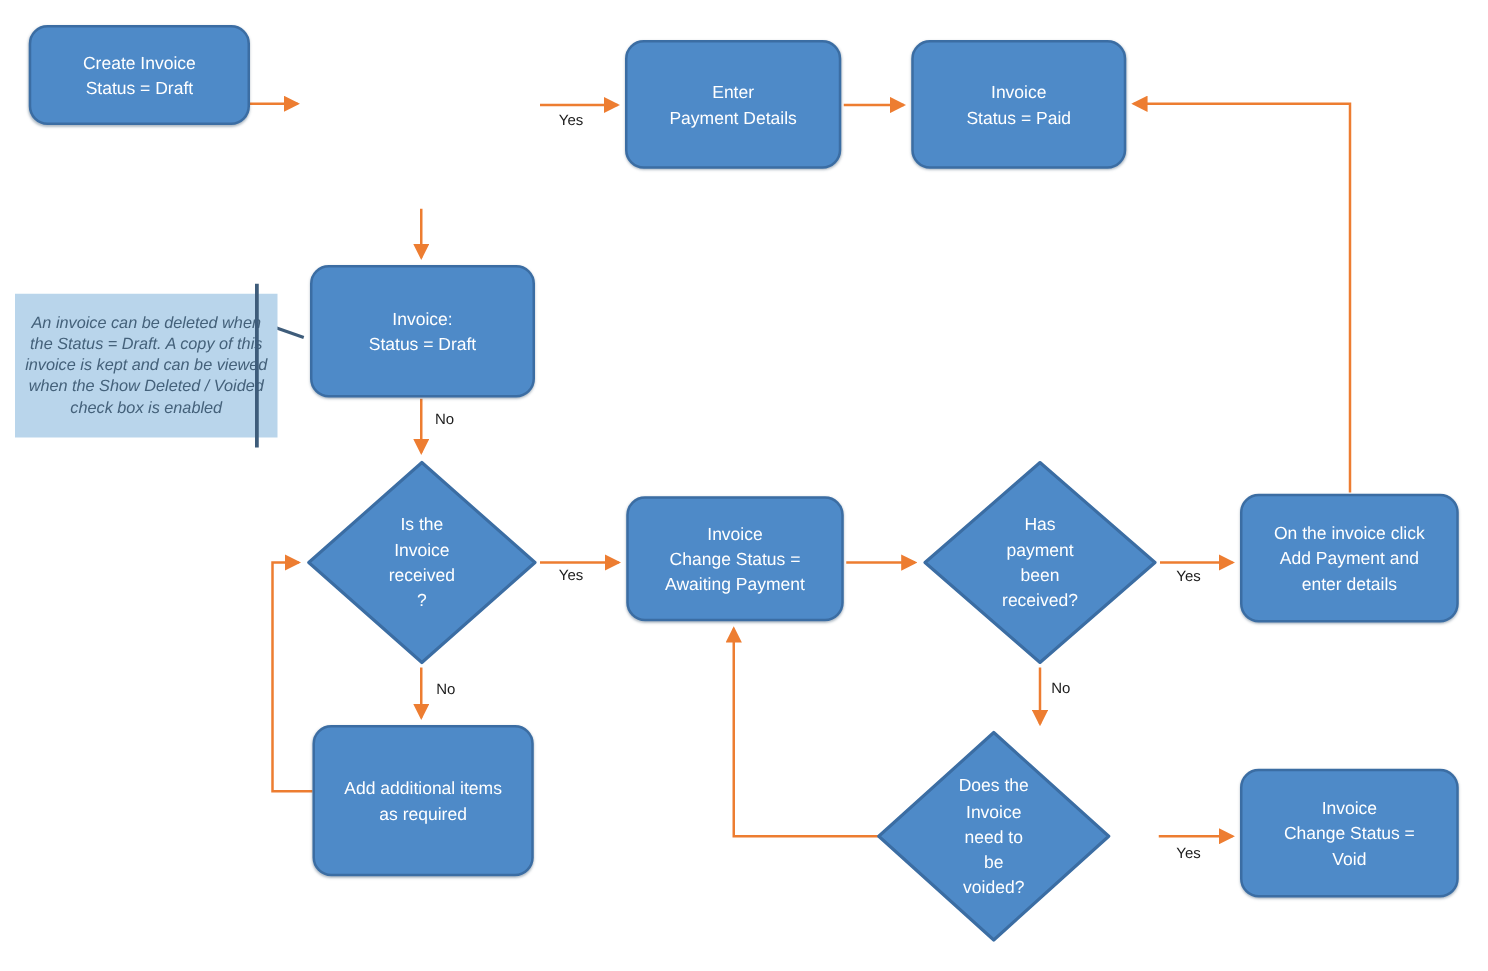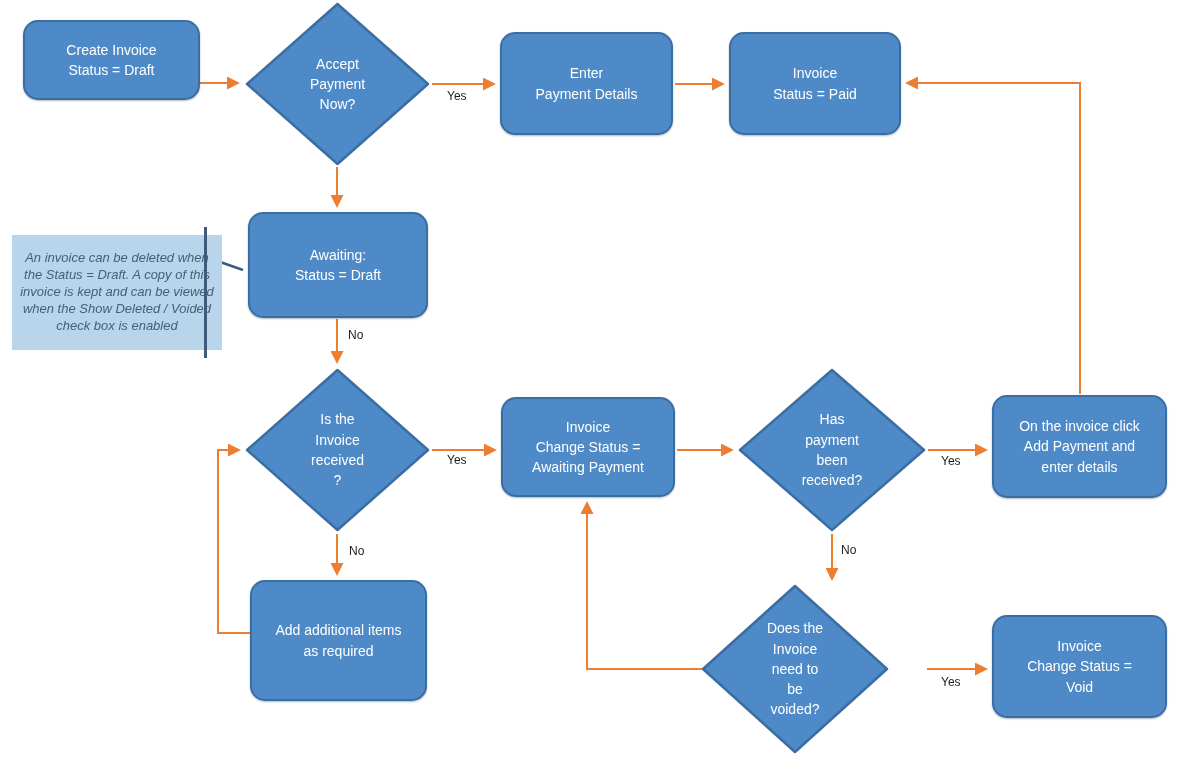--- a/index.html
+++ b/index.html
@@ -136,46 +136,38 @@
 
   <div id="n-create" class="node box">Create Invoice
 Status = Draft</div>
 
   <div id="n-enterpay" class="node box">Enter
 Payment Details</div>
 
   <div id="n-paid" class="node box">Invoice
 Status = Paid</div>
 
-  <div id="n-draft" class="node box">Awaiting:
+  <div id="n-draft" class="node box">Invoice:
 Status = Draft</div>
 
   <div id="n-awaiting" class="node box">Invoice
 Change Status =
 Awaiting Payment</div>
 
   <div id="n-addpaydet" class="node box">On the invoice click
 Add Payment and
 enter details</div>
 
   <div id="n-additems" class="node box">Add additional items
 as required</div>
 
   <div id="n-void" class="node box">Invoice
 Change Status =
 Void</div>
 
-  <div id="n-accept" class="node diamond">
-    <svg width="185" height="164" viewBox="0 0 185 164">
-      <polygon points="92.5,2 183,82 92.5,162 2,82" fill="#4e8ac8" stroke="#3b6da3" stroke-width="2.5" stroke-linejoin="round"></polygon>
-    </svg>
-    <span class="dlabel">Accept
-Payment
-Now?</span>
-  </div>
 
   <div id="n-complete" class="node diamond">
     <svg width="185" height="164" viewBox="0 0 185 164">
       <polygon points="92.5,2 183,82 92.5,162 2,82" fill="#4e8ac8" stroke="#3b6da3" stroke-width="2.5" stroke-linejoin="round"></polygon>
     </svg>
     <span class="dlabel">Is the
 Invoice
 received
 ?</span>
   </div>

